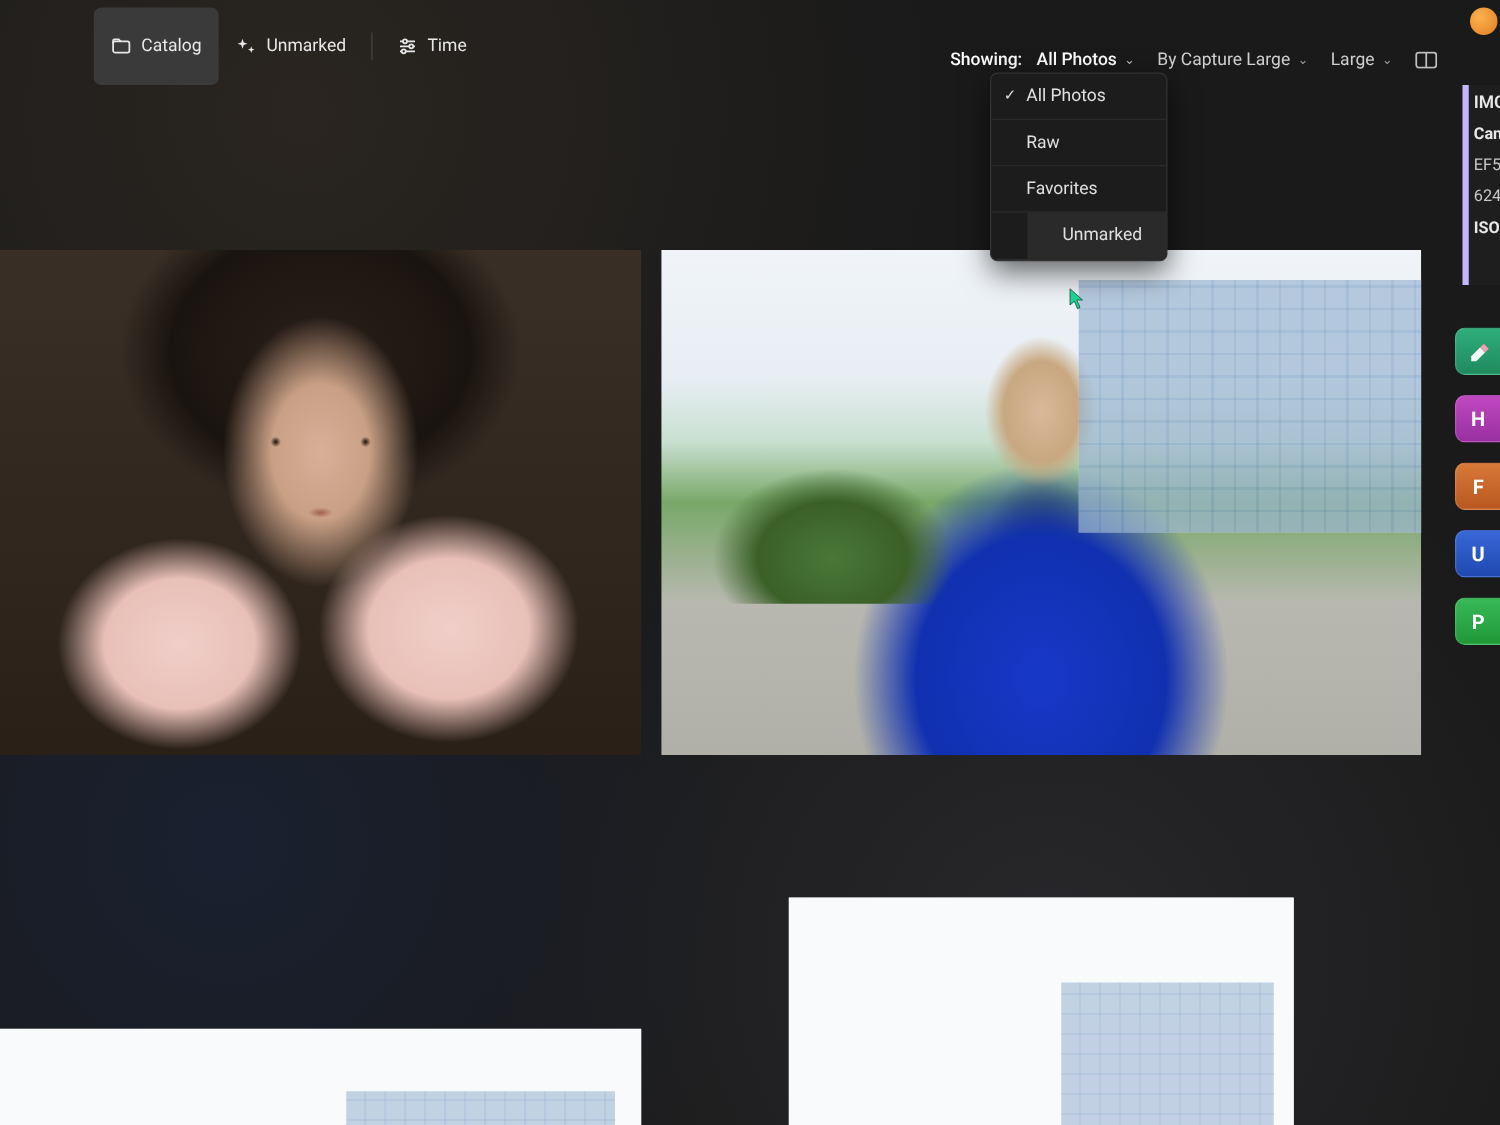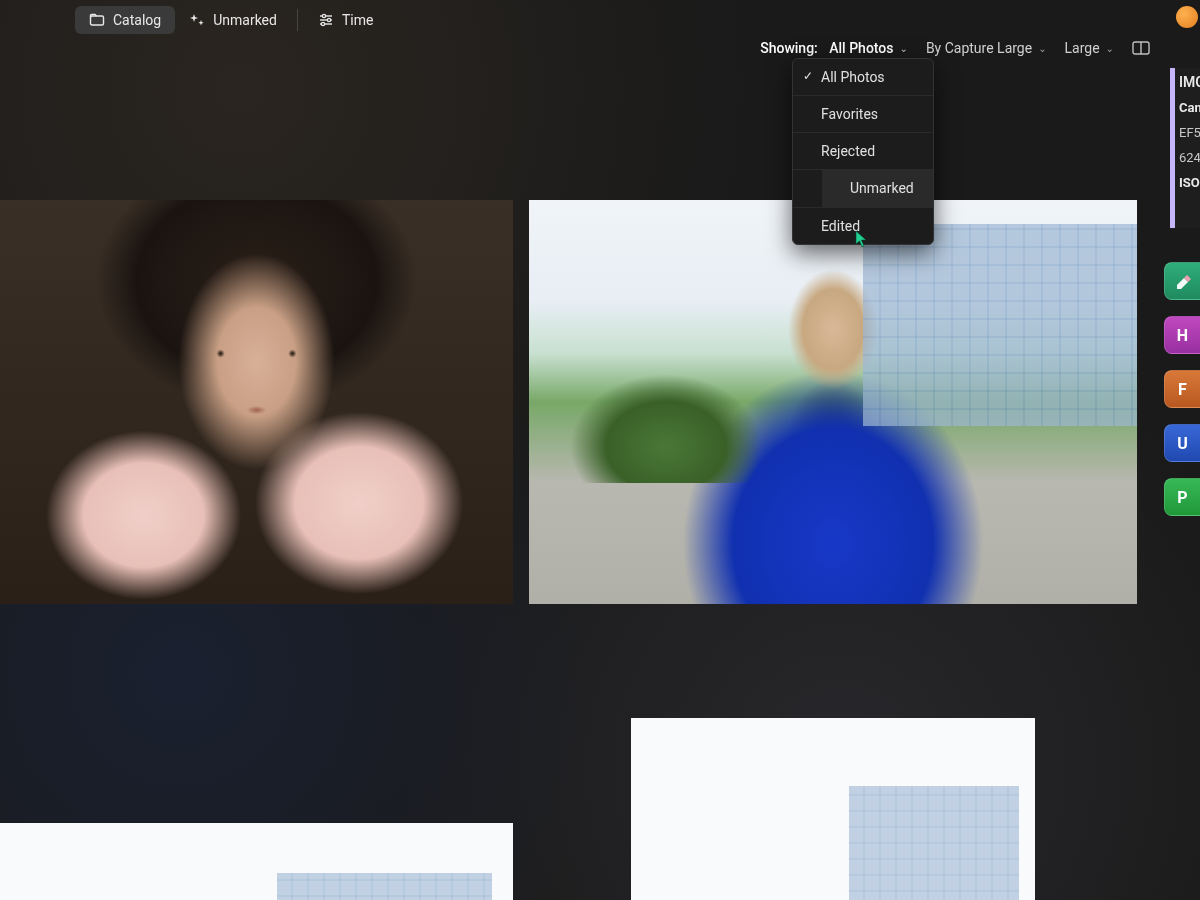--- a/index.html
+++ b/index.html
@@ -19,21 +19,21 @@
     top: 6px;
     left: 75px;
     display: flex;
     align-items: center;
     gap: 0;
   }
   .tool-btn {
     display: flex;
     align-items: center;
     gap: 8px;
-    padding: 6px 14px;
+    padding: 23px 14px;
     font-size: 14px;
     color: #e8e8e8;
     cursor: pointer;
     border-radius: 6px;
   }
   .tool-btn.active {
     background: #3a3a3a;
   }
   .tool-sep {
     width: 1px;
@@ -315,32 +315,29 @@
       </svg>
     </span>
   </div>
 </div>
 
 <div class="dropdown">
   <div class="dropdown-item checked">
     <span>All Photos</span>
   </div>
   <div class="dropdown-item">
+    <span>Raw</span>
+  </div>
+  <div class="dropdown-item">
     <span>Favorites</span>
-  </div>
-  <div class="dropdown-item">
-    <span>Rejected</span>
   </div>
   <div class="dropdown-item hover">
     <span>Unmarked</span>
   </div>
   <div class="dropdown-sep"></div>
-  <div class="dropdown-item">
-    <span>Edited</span>
-  </div>
 </div>
 
 <div class="cursor">
   <svg width="14" height="18" viewBox="0 0 14 18">
     <path d="M1 1 L1 14 L4.5 11 L7 17 L9 16 L6.5 10 L11 10 Z" fill="#20d090" stroke="#0a4030" stroke-width="0.6"></path>
   </svg>
 </div>
 
 <div class="grid">
   <div class="thumb thumb1">

